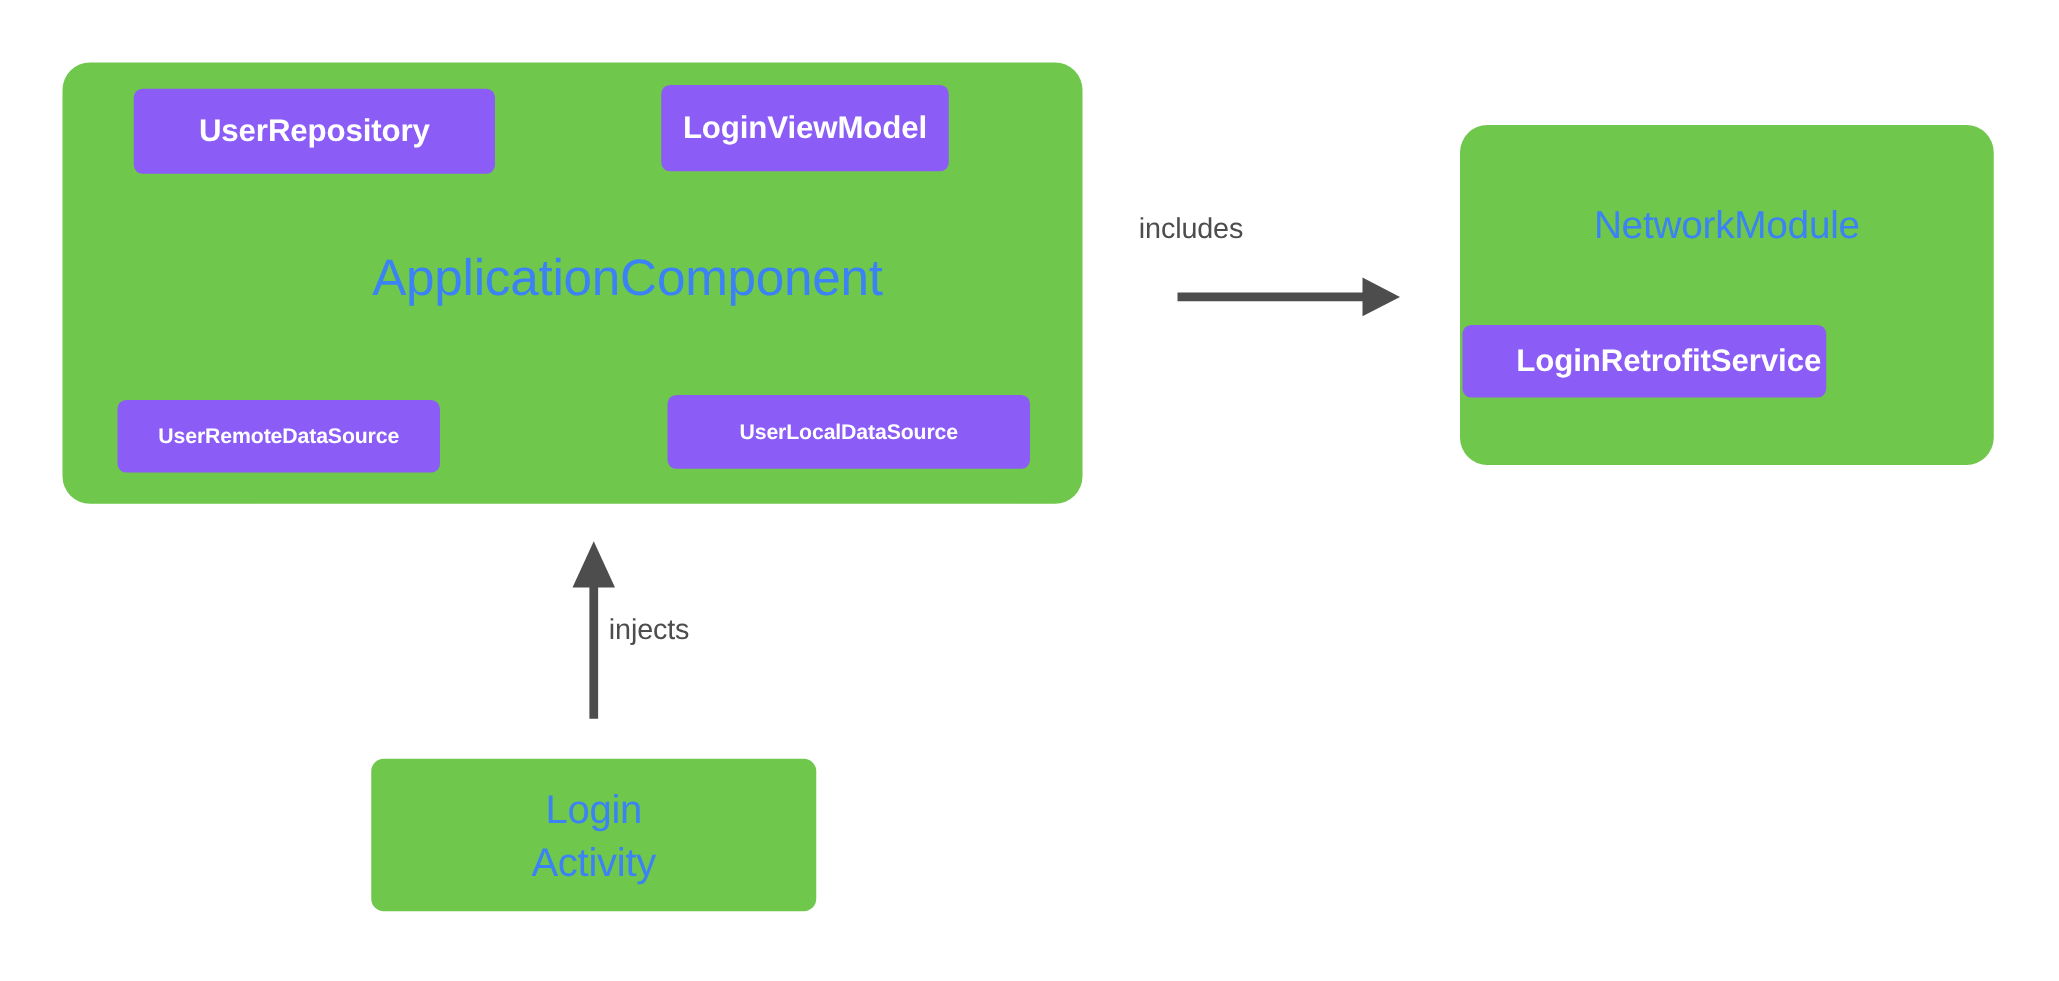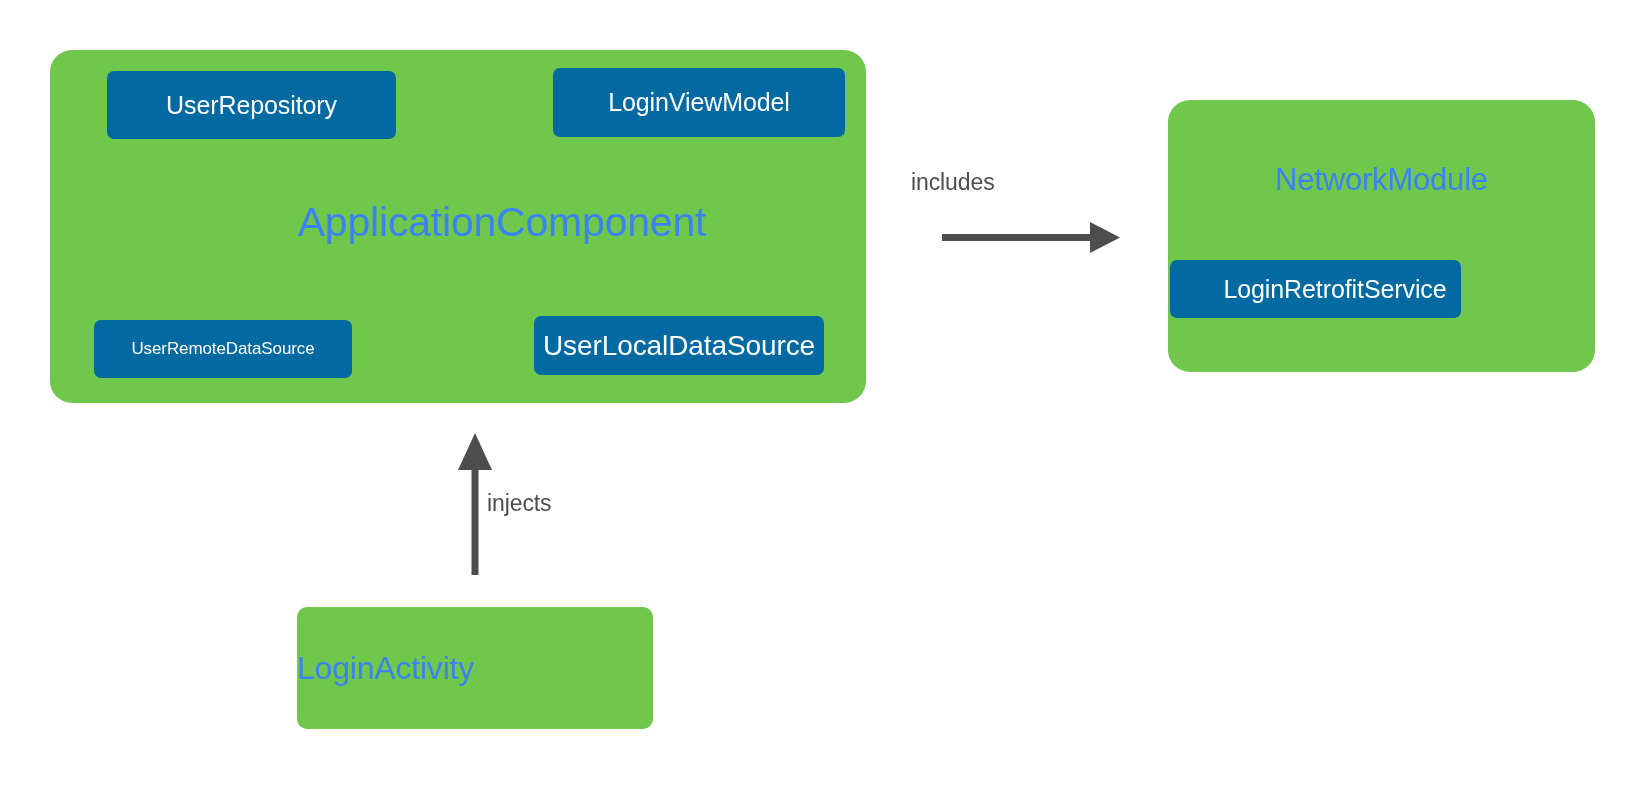--- a/index.html
+++ b/index.html
@@ -24,29 +24,30 @@
   .green-box {
     position: absolute;
     background: #6fc74b;
     border-radius: 22px;
     box-sizing: border-box;
   }
 
   
   .dark-chip {
     position: absolute;
-    background: #0369a1;
+    background: #8b5cf6;
     border-radius: 7px;
     color: #ffffff;
     display: flex;
     align-items: center;
     justify-content: center;
     box-sizing: border-box;
     white-space: nowrap;
     letter-spacing: -0.1px;
+    font-weight: bold;
   }
 
   
   .box-title {
     position: absolute;
     color: #3b82f6;
     text-align: center;
     white-space: pre-line;
     line-height: 1.18;
     letter-spacing: -0.2px;
@@ -69,38 +70,37 @@
   #chip-user-repository {
     left: 107px;
     top: 71px;
     width: 289px;
     height: 68px;
     font-size: 25px;
   }
   #chip-login-view-model {
     left: 529px;
     top: 68px;
-    width: 292px;
+    width: 230px;
     height: 69px;
     font-size: 25px;
-    margin-left: 24px;
   }
   #chip-user-remote-data-source {
     left: 94px;
     top: 320px;
     width: 258px;
     height: 58px;
     font-size: 17px;
   }
   #chip-user-local-data-source {
     left: 534px;
     top: 316px;
     width: 290px;
     height: 59px;
-    font-size: 28px;
+    font-size: 17px;
   }
 
   #network-module {
     left: 1168px;
     top: 100px;
     width: 427px;
     height: 272px;
   }
   #network-module-title {
     left: 1168px;
@@ -123,22 +123,23 @@
     width: 356px;
     height: 122px;
     border-radius: 10px;
   }
   #login-activity-title {
     left: 297px;
     top: 608px;
     width: 356px;
     height: 122px;
     display: flex;
-    flex-direction: row;
+    flex-direction: column;
     align-items: center;
+    justify-content: center;
     font-size: 32px;
     line-height: 1.35;
   }
 
   
   .edge-svg {
     position: absolute;
     overflow: visible;
   }
   #edge-includes-svg {

